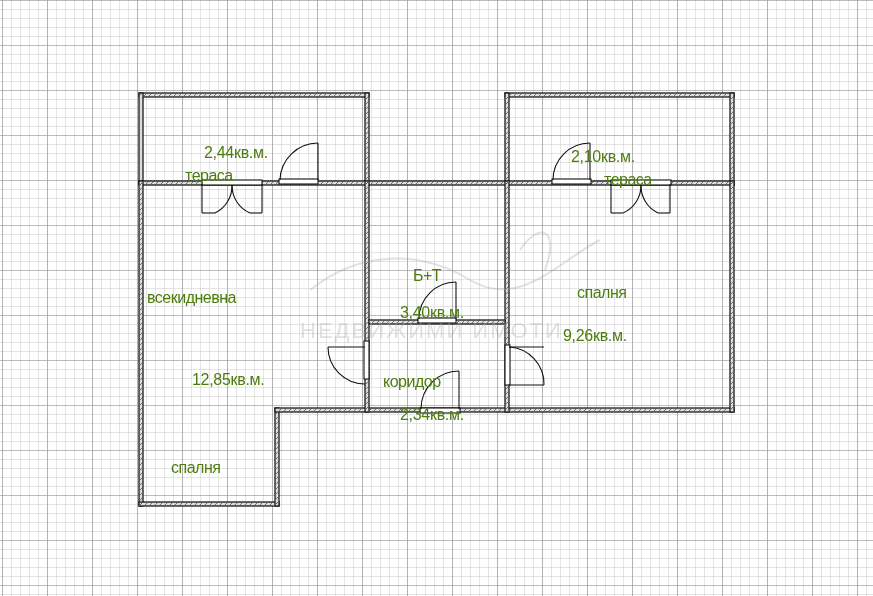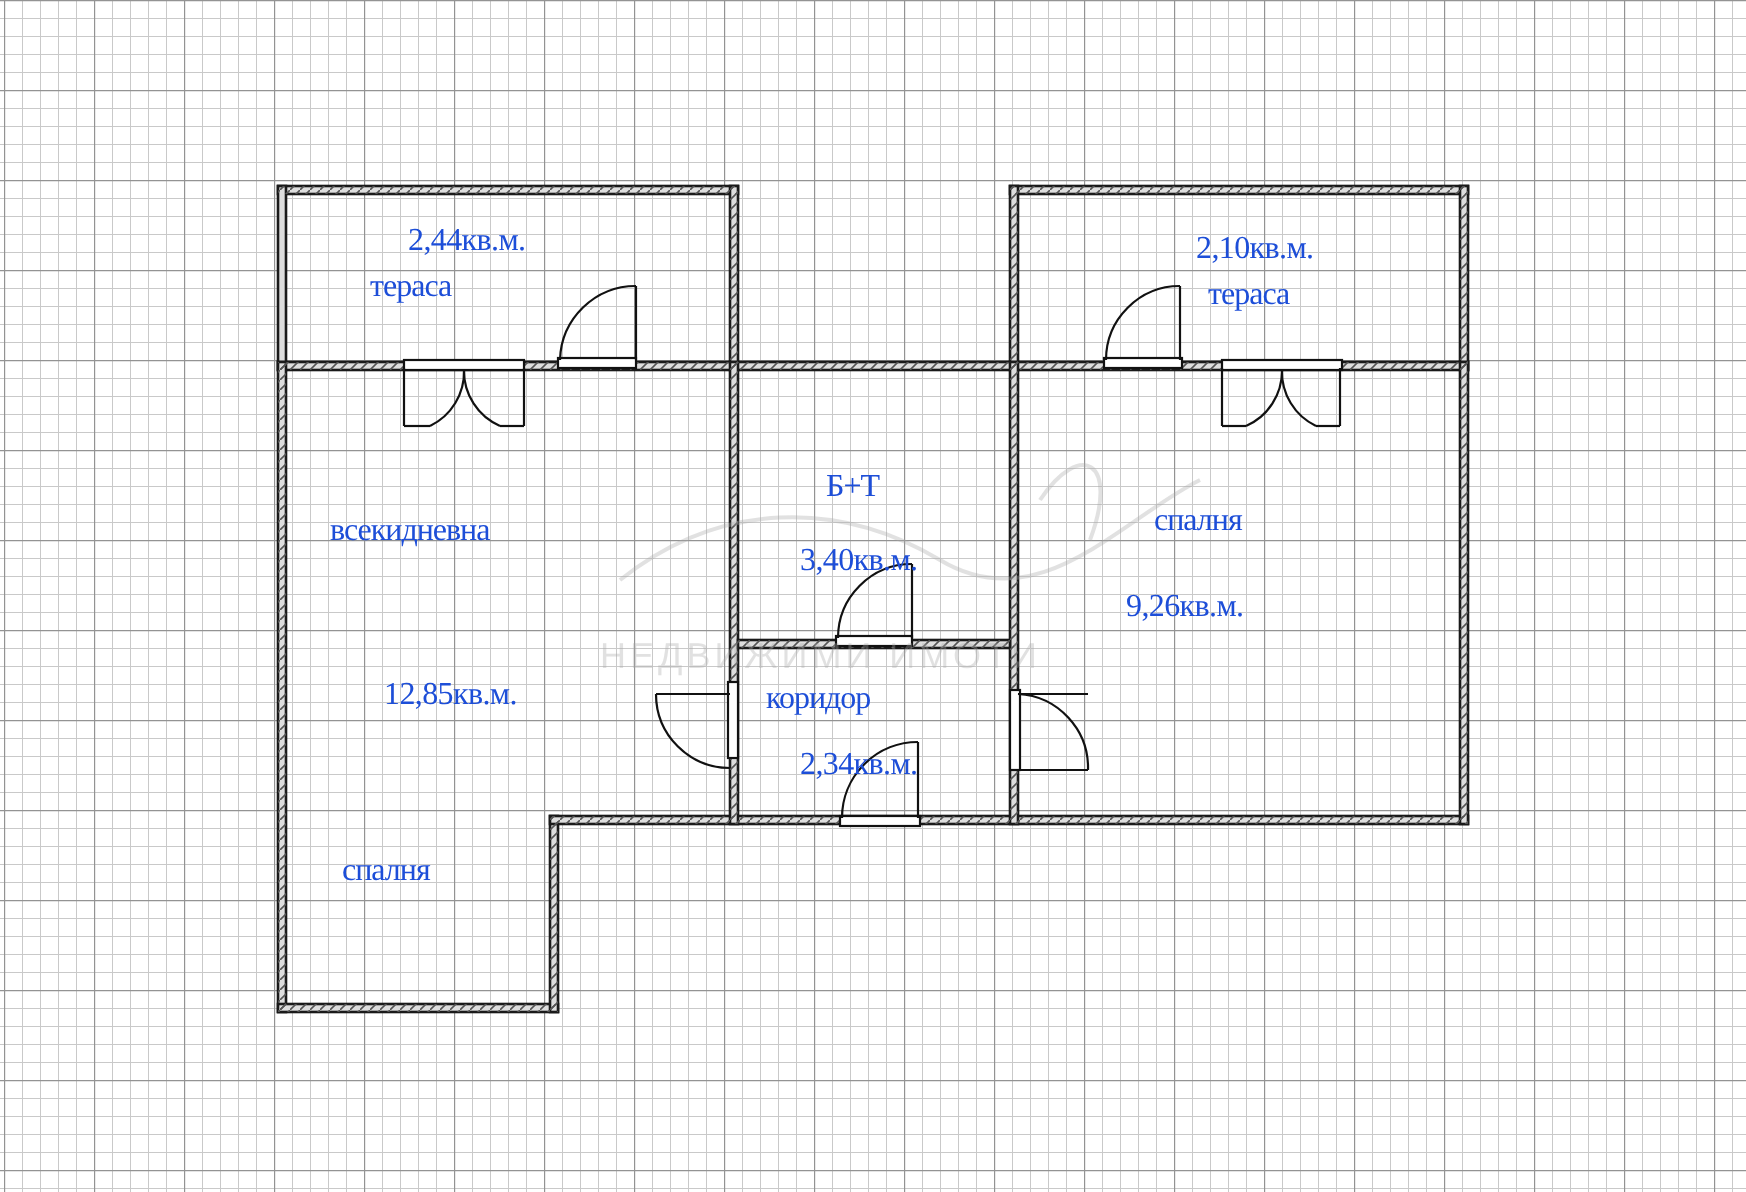--- a/index.html
+++ b/index.html
@@ -1,18 +1,18 @@
 <!DOCTYPE html>
 <html><head>
 <meta charset="utf-8">
 <style>
   html, body { margin: 0; padding: 0; background: #ffffff; }
   body { width: 873px; height: 596px; overflow: hidden; position: relative; }
   #plan { position: absolute; left: 0; top: 0; }
-  .lbl { position: absolute; font-family: Liberation Serif, serif; color: #1d4ed8; white-space: nowrap; line-height: 1; }
+  .lbl { position: absolute; font-family: Liberation Sans, sans-serif; color: #4d7c0f; white-space: nowrap; line-height: 1; margin-top: 32px; }
   .room { font-size: 16px; letter-spacing: -0.5px; }
   .area { font-size: 16px; letter-spacing: -0.3px; }
   .wm { position: absolute; font-family: "Liberation Sans", sans-serif; color: rgba(170,170,170,0.35); white-space: nowrap; }
 </style>
 </head>
 <body>
 
 <svg id="plan" width="873" height="596" viewBox="0 0 873 596" xmlns="http://www.w3.org/2000/svg">
   <defs>
     <pattern id="minor" width="9" height="9" patternUnits="userSpaceOnUse" x="2" y="0">
@@ -133,33 +133,33 @@
       <path d="M421 409 A38 38 0 0 1 459 371"></path>
     </g>
   </g>
 
   <g fill="none" stroke="rgba(170,170,170,0.35)" stroke-width="2">
     <path d="M310 290 C360 250, 420 250, 470 280 S 560 260, 600 240"></path>
     <path d="M520 250 C540 220, 560 230, 545 270"></path>
   </g>
 </svg>
 
-<div class="wm" style="left:300px; top:318px; font-size:18px; letter-spacing:2px;">НЕДВИЖИМИ ИМОТИ</div>
+<div class="wm" style="left:300px; top:318px; font-size:22px; letter-spacing:2px;">НЕДВИЖИМИ ИМОТИ</div>
 
 <div class="lbl area" style="left:204px; top:113px;">2,44кв.м.</div>
 <div class="lbl room" style="left:185px; top:136px;">тераса</div>
 
-<div class="lbl room" style="left:165px; top:258px;">всекидневна</div>
+<div class="lbl room" style="left:147px; top:258px;">всекидневна</div>
 <div class="lbl area" style="left:192px; top:340px;">12,85кв.м.</div>
 
 <div class="lbl room" style="left:171px; top:428px;">спалня</div>
 
 <div class="lbl room" style="left:413px; top:236px;">Б+Т</div>
 <div class="lbl area" style="left:400px; top:273px;">3,40кв.м.</div>
 
 <div class="lbl room" style="left:383px; top:342px;text-align:center;">коридор</div>
 <div class="lbl area" style="left:400px; top:375px;">2,34кв.м.</div>
 
-<div class="lbl area" style="left:598px; top:117px;">2,10кв.м.</div>
+<div class="lbl area" style="left:571px; top:117px;">2,10кв.м.</div>
 <div class="lbl room" style="left:604px; top:140px;">тераса</div>
 
 <div class="lbl room" style="left:577px; top:253px;">спалня</div>
 <div class="lbl area" style="left:563px; top:296px;">9,26кв.м.</div>
 
 </body></html>

